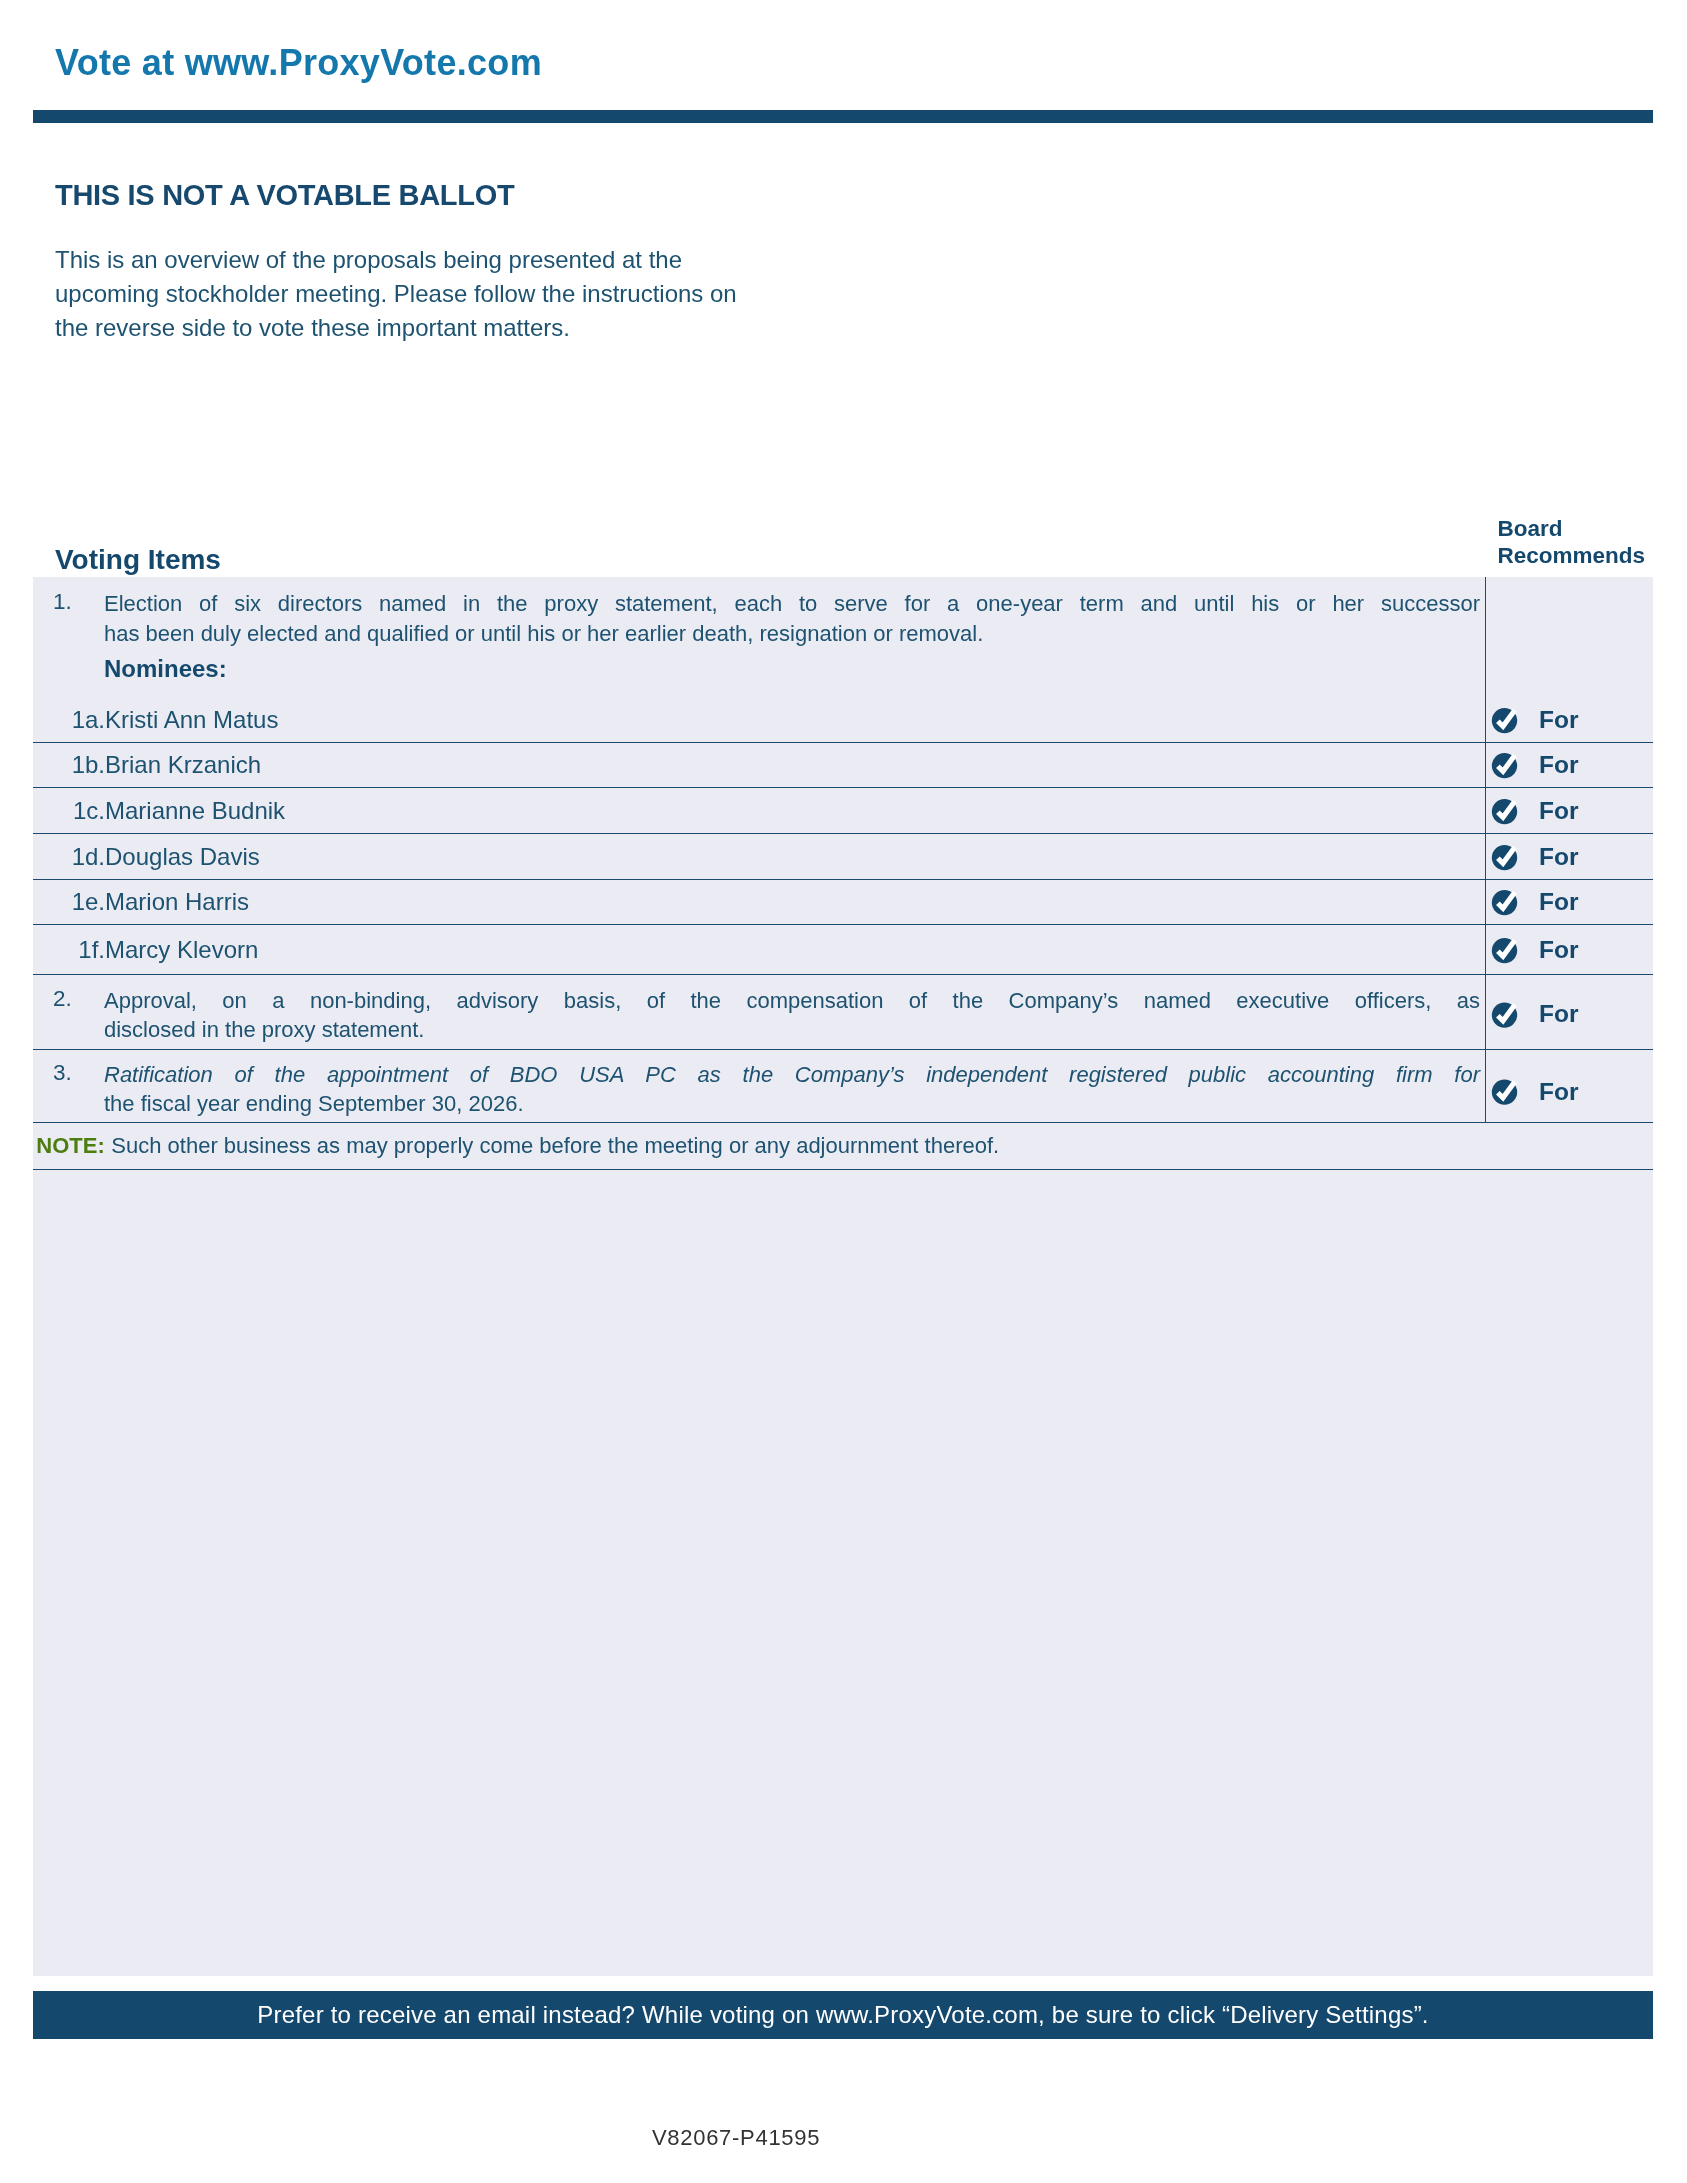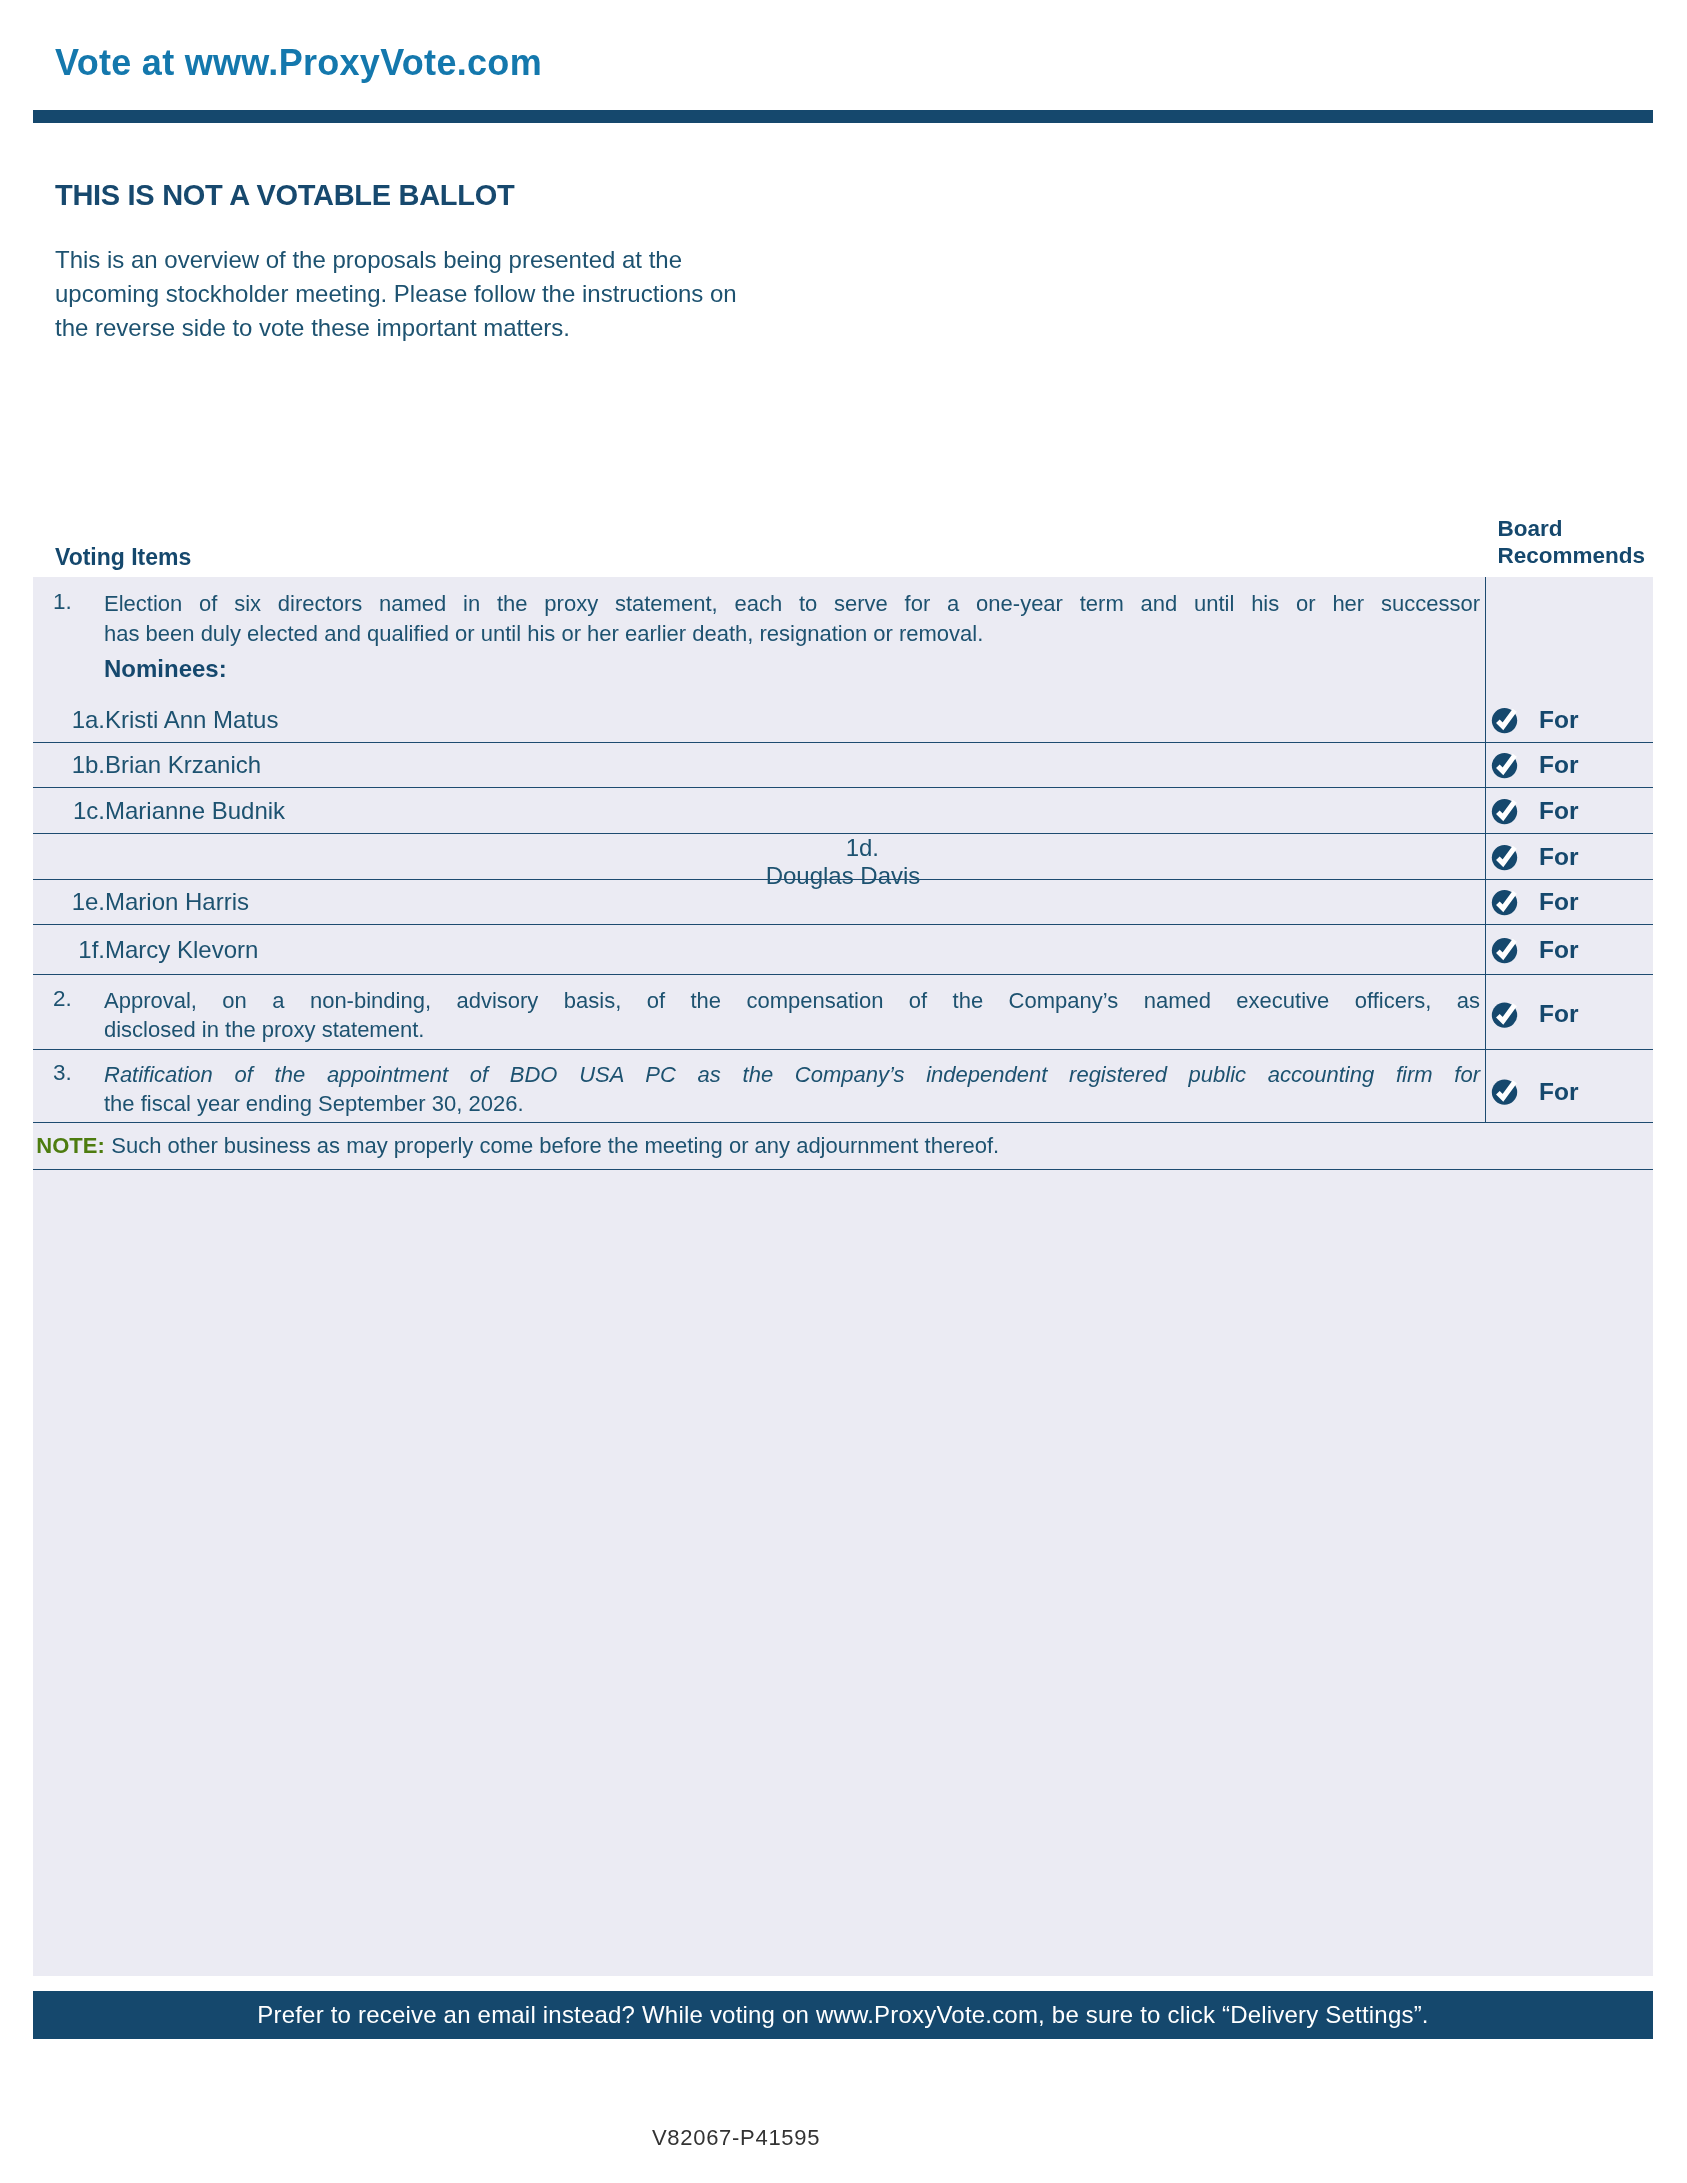--- a/index.html
+++ b/index.html
@@ -23,21 +23,21 @@
     font-size:29px;font-weight:bold;color:#17496e;letter-spacing:-0.3px;
   }
   .intro-text{
     left:55px;top:243px;
     font-size:24px;line-height:34px;color:#1d5270;white-space:pre-line;
   }
 
   
   .voting-items-header{
     left:55px;top:544px;
-    font-size:23px;font-weight:bold;color:#15486d;
+    font-size:28px;font-weight:bold;color:#15486d;
   }
   .recommends-header{
     right:42px;top:516px;
     font-size:22.5px;font-weight:bold;color:#15486d;
     line-height:26.5px;text-align:left;white-space:pre-line;
   }
 
   
   .vote-table{
     left:33px;top:577px;width:1620px;height:1399px;background:#ebebf3;
@@ -150,21 +150,21 @@
     <div class="num">1c.</div>
     <div class="name">Marianne Budnik</div>
     <div class="vote-cell centered">
       <svg class="check-icon" viewBox="0 0 48 48" width="29" height="29">
           <circle cx="24" cy="25" r="21" fill="#15486d"></circle>
           <path d="M13 26 L21.5 34.5 L41 8" stroke="#ffffff" stroke-width="8.5" fill="none"></path>
         </svg>
       <span class="vote-label">For</span>
     </div>
   </div>
-  <div class="trow nominee-row rule-bottom" style="top:257px;height:46px;flex-direction:column;">
+  <div class="trow nominee-row rule-bottom" style="top:257px;height:46px;">
     <div class="num">1d.</div>
     <div class="name">Douglas Davis</div>
     <div class="vote-cell centered">
       <svg class="check-icon" viewBox="0 0 48 48" width="29" height="29">
           <circle cx="24" cy="25" r="21" fill="#15486d"></circle>
           <path d="M13 26 L21.5 34.5 L41 8" stroke="#ffffff" stroke-width="8.5" fill="none"></path>
         </svg>
       <span class="vote-label">For</span>
     </div>
   </div>

